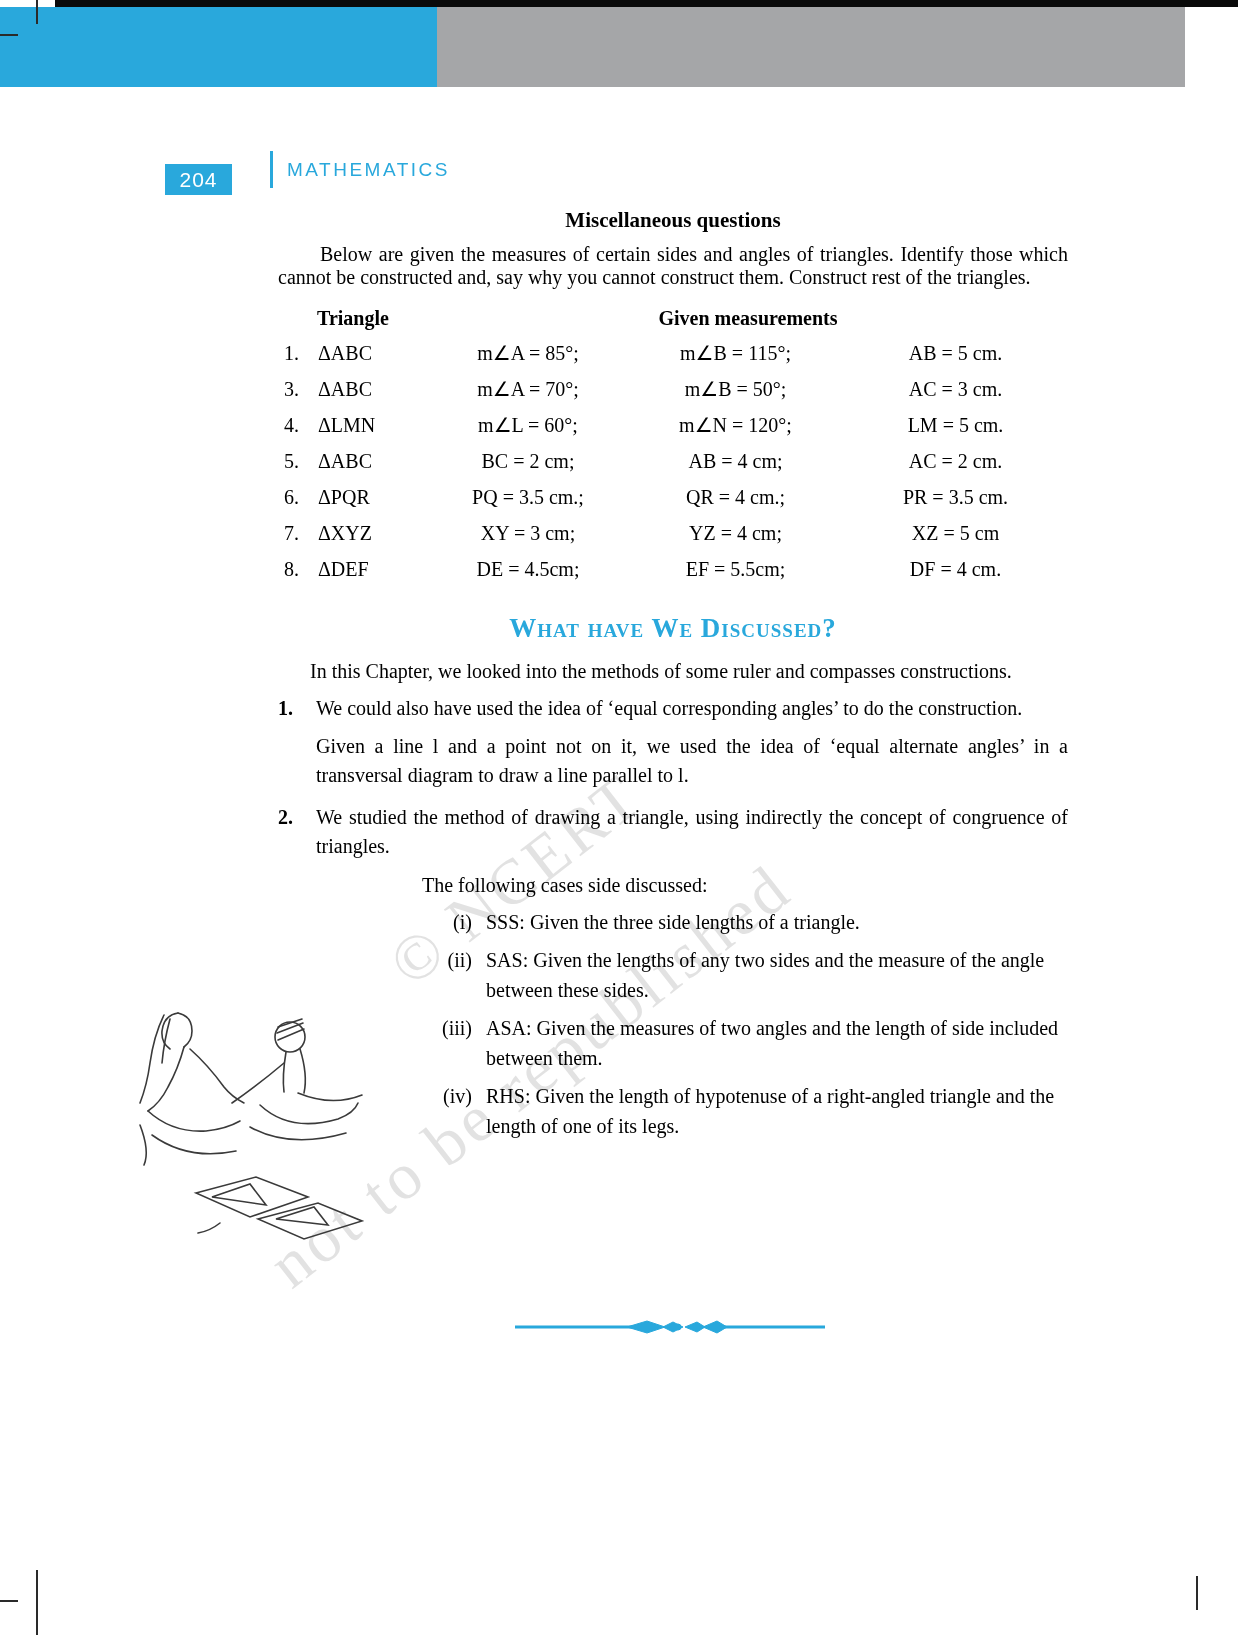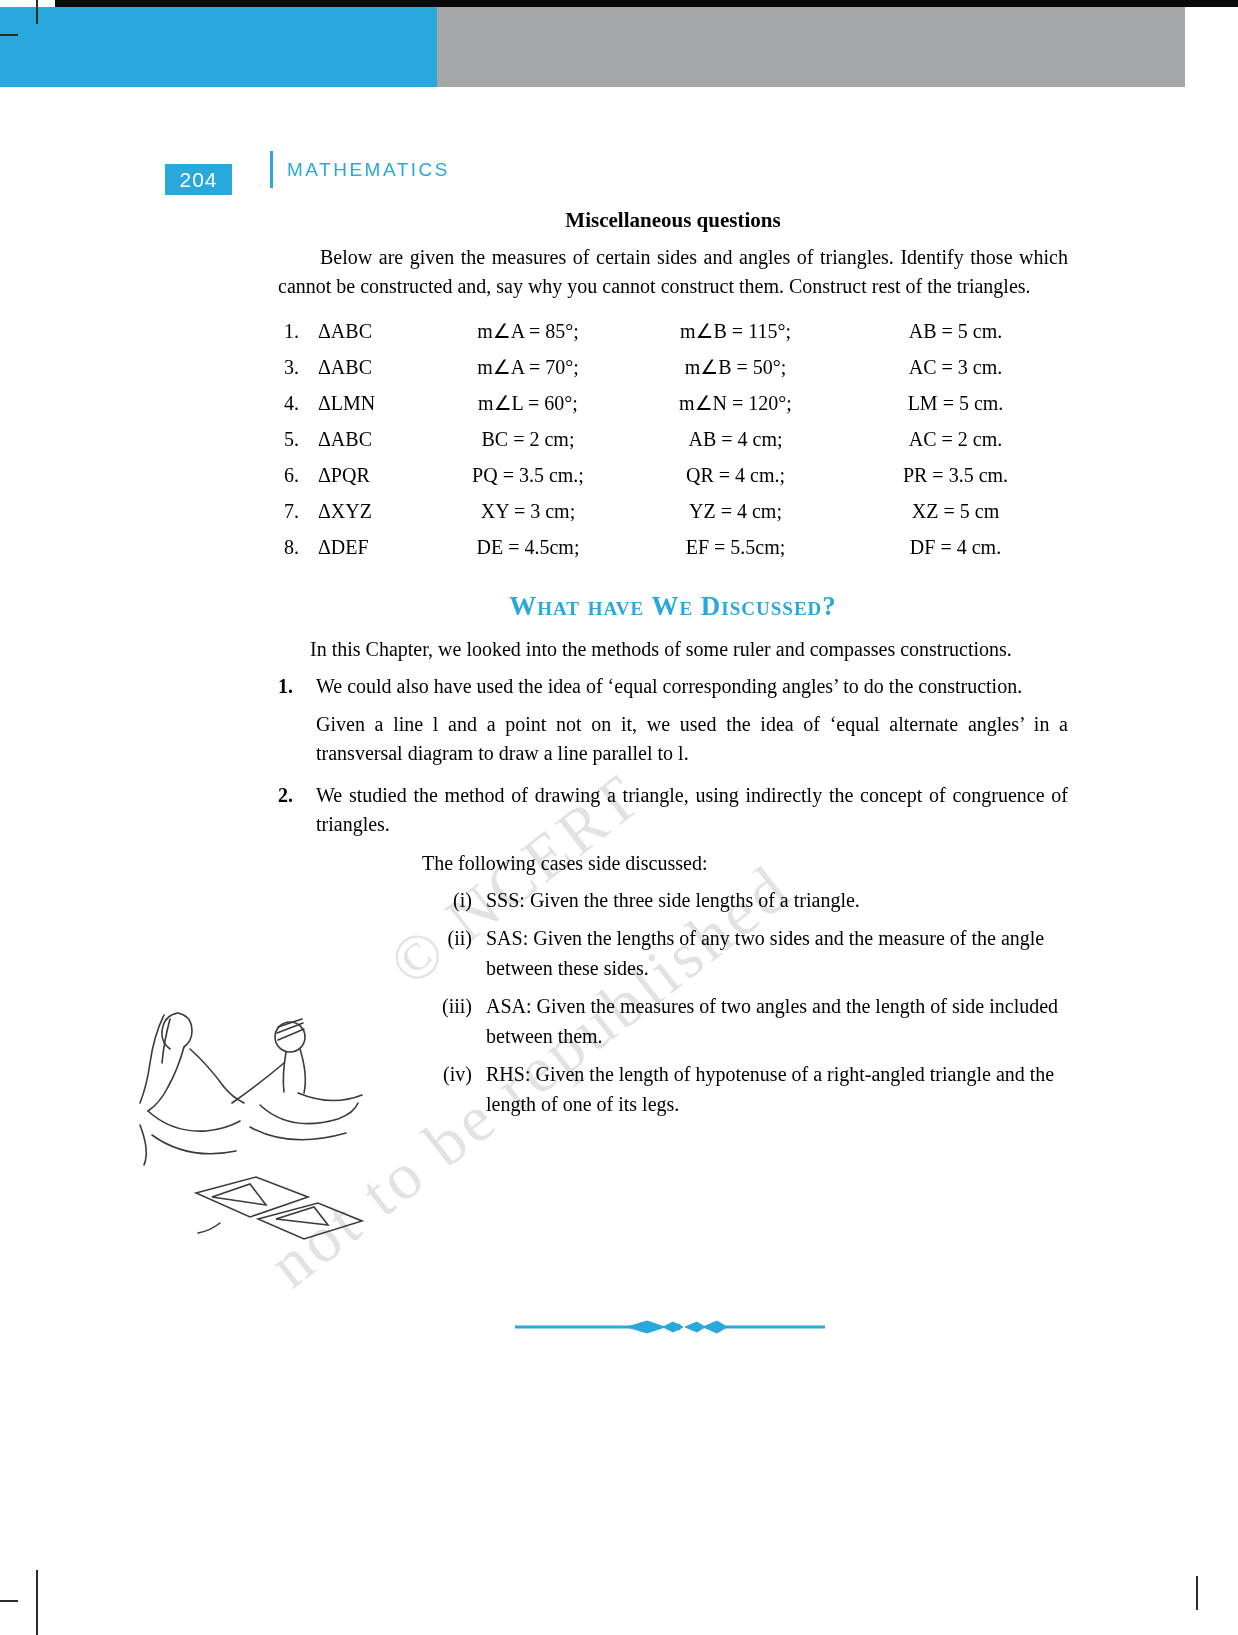--- a/index.html
+++ b/index.html
@@ -24,21 +24,21 @@
     display:flex;align-items:center;justify-content:center;letter-spacing:1px;
   }
   .subject-rule{position:absolute;left:270px;top:151px;width:3px;height:37px;background:#29a8dc;}
   .subject{
     position:absolute;left:287px;top:159px;font-family:"Liberation Sans", sans-serif;
     font-size:19px;color:#29a8dc;letter-spacing:2.5px;
   }
   
   .content{position:absolute;left:278px;top:208px;width:790px;}
   .misc-title{text-align:center;font-weight:bold;font-size:21px;margin:0 0 10px 0;}
-  .intro{font-size:20px;line-height:29px;text-align:justify;text-indent:42px;margin:0;}
+  .intro{font-size:20px;line-height:23px;text-align:justify;text-indent:42px;margin:0;}
   .meas-table{margin-top:12px;font-size:20px;}
   .trow{display:grid;grid-template-columns:150px 200px 215px 225px;height:36px;align-items:center;}
   .thead{font-weight:bold;height:34px;}
   .c-center{text-align:center;}
   .col1{padding-left:6px;}
   .rnum{display:inline-block;width:34px;}
   .head-meas{grid-column:2/5;text-align:center;}
   .whd-title{
     text-align:center;color:#29a8dc;font-weight:bold;font-size:27px;
     font-variant:small-caps;letter-spacing:1px;margin:26px 0 13px 0;
@@ -82,20 +82,24 @@
 
 <div class="wm wm1">© NCERT</div>
 <div class="wm wm2">not to be republished</div>
 
 <div class="content">
 
   <div class="misc-title">Miscellaneous questions</div>
   <p class="intro">Below are given the measures of certain sides and angles of triangles. Identify those which cannot be constructed and, say why you cannot construct them. Construct rest of the triangles.</p>
 
   <div class="meas-table">
+    <div class="trow thead">
+      <div class="c-center">Triangle</div>
+      <div class="head-meas">Given measurements</div>
+    </div>
 
     <div class="trow">
       <div class="col1"><span class="rnum">1.</span><span>ΔABC</span></div>
       <div class="c-center">m∠A = 85°;</div>
       <div class="c-center">m∠B = 115°;</div>
       <div class="c-center">AB = 5 cm.</div>
     </div>
     <div class="trow">
       <div class="col1"><span class="rnum">3.</span><span>ΔABC</span></div>
       <div class="c-center">m∠A = 70°;</div>

